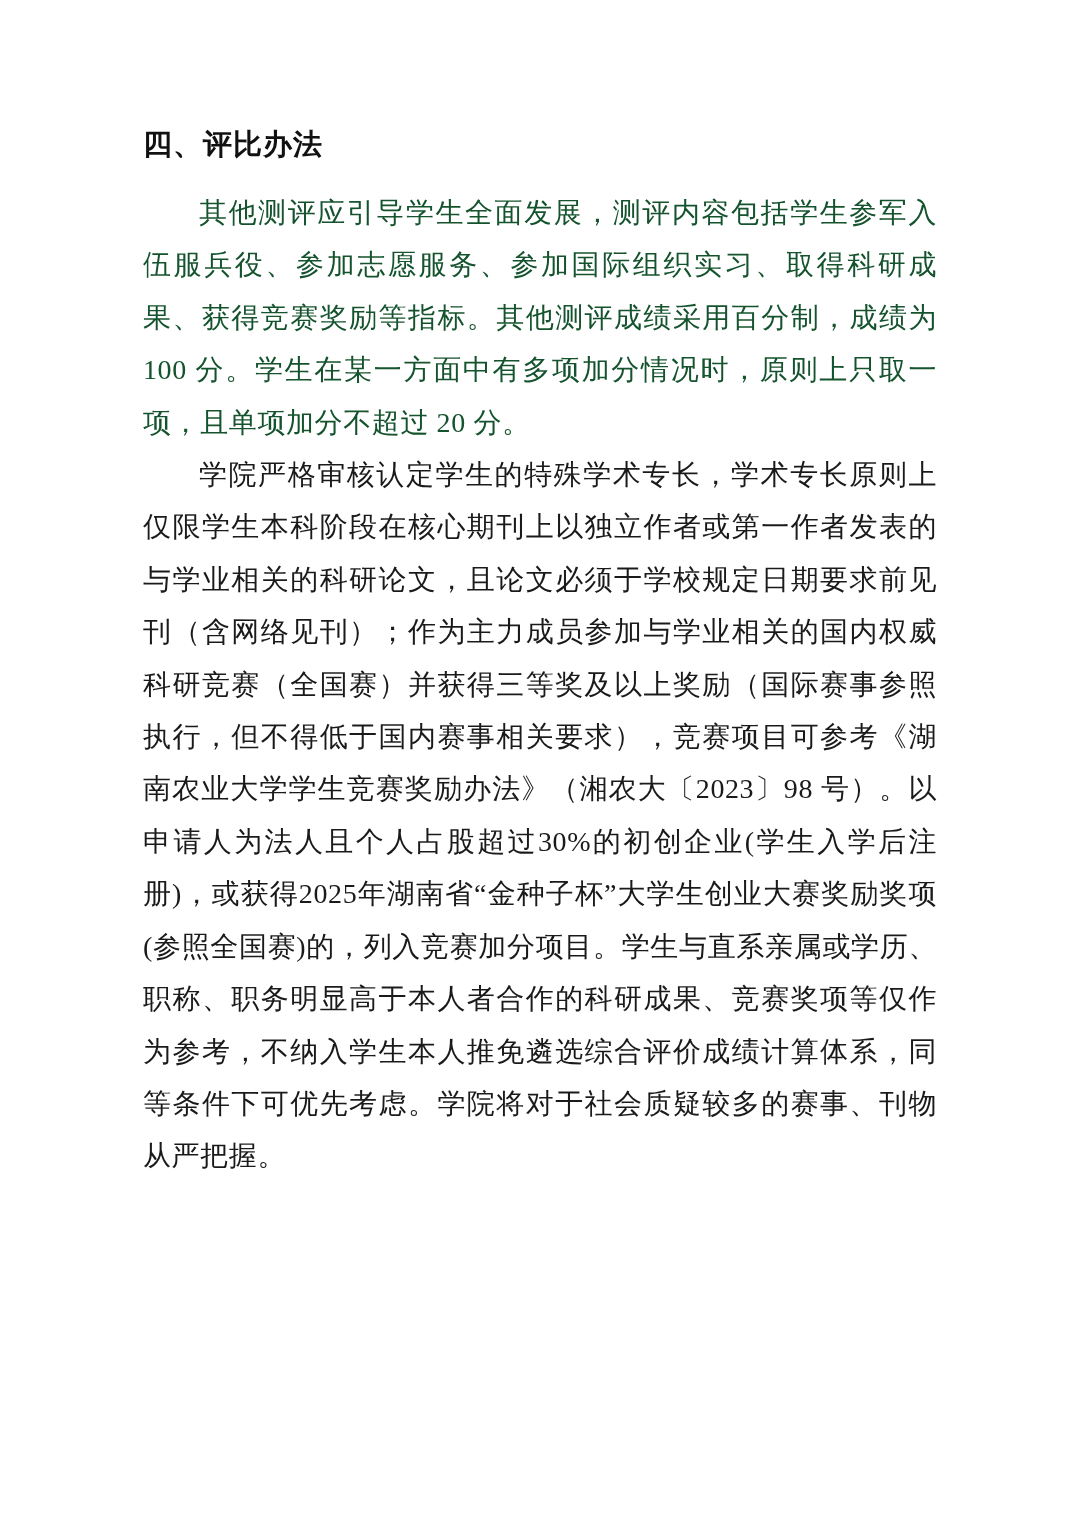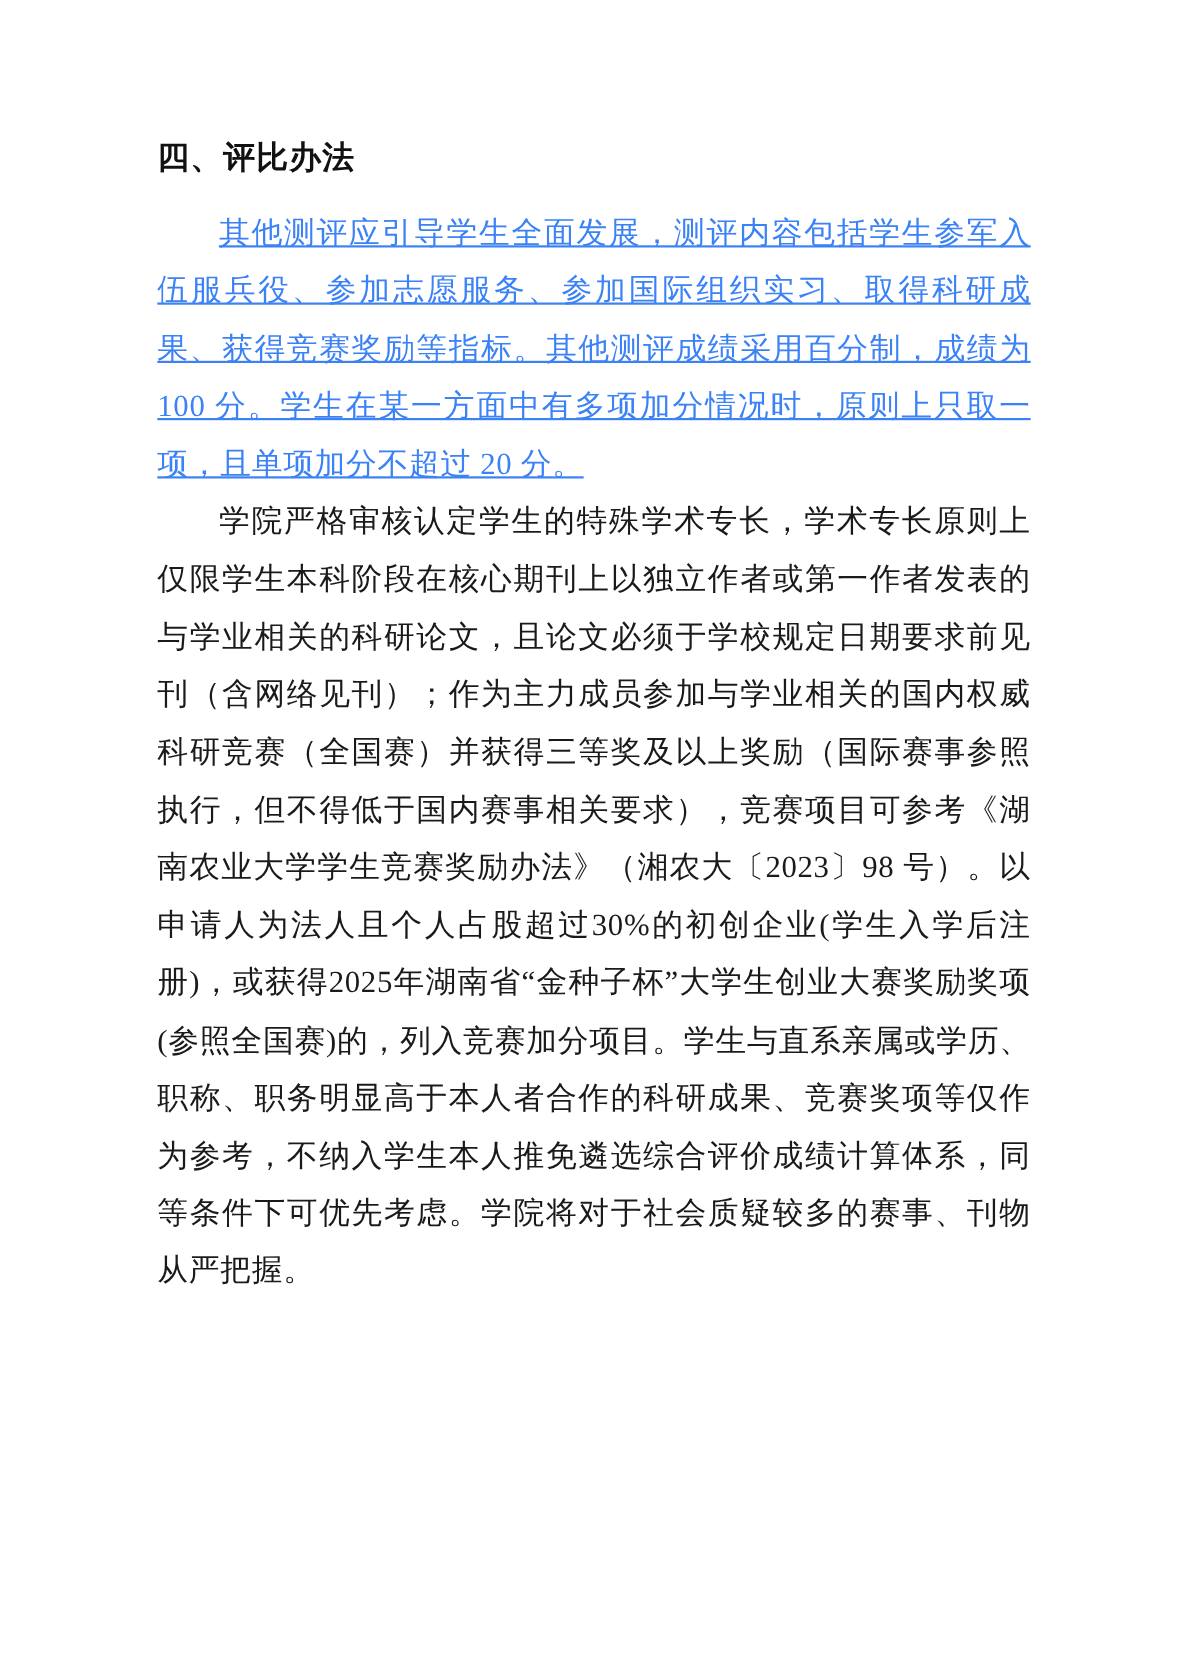--- a/index.html
+++ b/index.html
@@ -44,16 +44,16 @@
     letter-spacing: 0.6px;
     word-break: break-all;
   }
 </style>
 </head>
 <body>
 
 <div class="page" style="background: rgb(255, 255, 255);">
   <div class="content">
     <h1 class="heading" style="color: rgb(17, 17, 17);">四、评比办法</h1>
-    <p class="para" style="color: #3b82f6; text-decoration: underline;">其他测评应引导学生全面发展，测评内容包括学生参军入伍服兵役、参加志愿服务、参加国际组织实习、取得科研成果、获得竞赛奖励等指标。其他测评成绩采用百分制，成绩为 100 分。学生在某一方面中有多项加分情况时，原则上只取一项，且单项加分不超过 20 分。</p>
+    <p class="para" style="color: #14532d;">其他测评应引导学生全面发展，测评内容包括学生参军入伍服兵役、参加志愿服务、参加国际组织实习、取得科研成果、获得竞赛奖励等指标。其他测评成绩采用百分制，成绩为 100 分。学生在某一方面中有多项加分情况时，原则上只取一项，且单项加分不超过 20 分。</p>
     <p class="para" style="color: rgb(26, 26, 26);">学院严格审核认定学生的特殊学术专长，学术专长原则上仅限学生本科阶段在核心期刊上以独立作者或第一作者发表的与学业相关的科研论文，且论文必须于学校规定日期要求前见刊（含网络见刊）；作为主力成员参加与学业相关的国内权威科研竞赛（全国赛）并获得三等奖及以上奖励（国际赛事参照执行，但不得低于国内赛事相关要求），竞赛项目可参考《湖南农业大学学生竞赛奖励办法》（湘农大〔2023〕98 号）。以申请人为法人且个人占股超过30%的初创企业(学生入学后注册)，或获得2025年湖南省“金种子杯”大学生创业大赛奖励奖项(参照全国赛)的，列入竞赛加分项目。学生与直系亲属或学历、职称、职务明显高于本人者合作的科研成果、竞赛奖项等仅作为参考，不纳入学生本人推免遴选综合评价成绩计算体系，同等条件下可优先考虑。学院将对于社会质疑较多的赛事、刊物从严把握。</p>
   </div>
 </div>
 
 </body></html>

